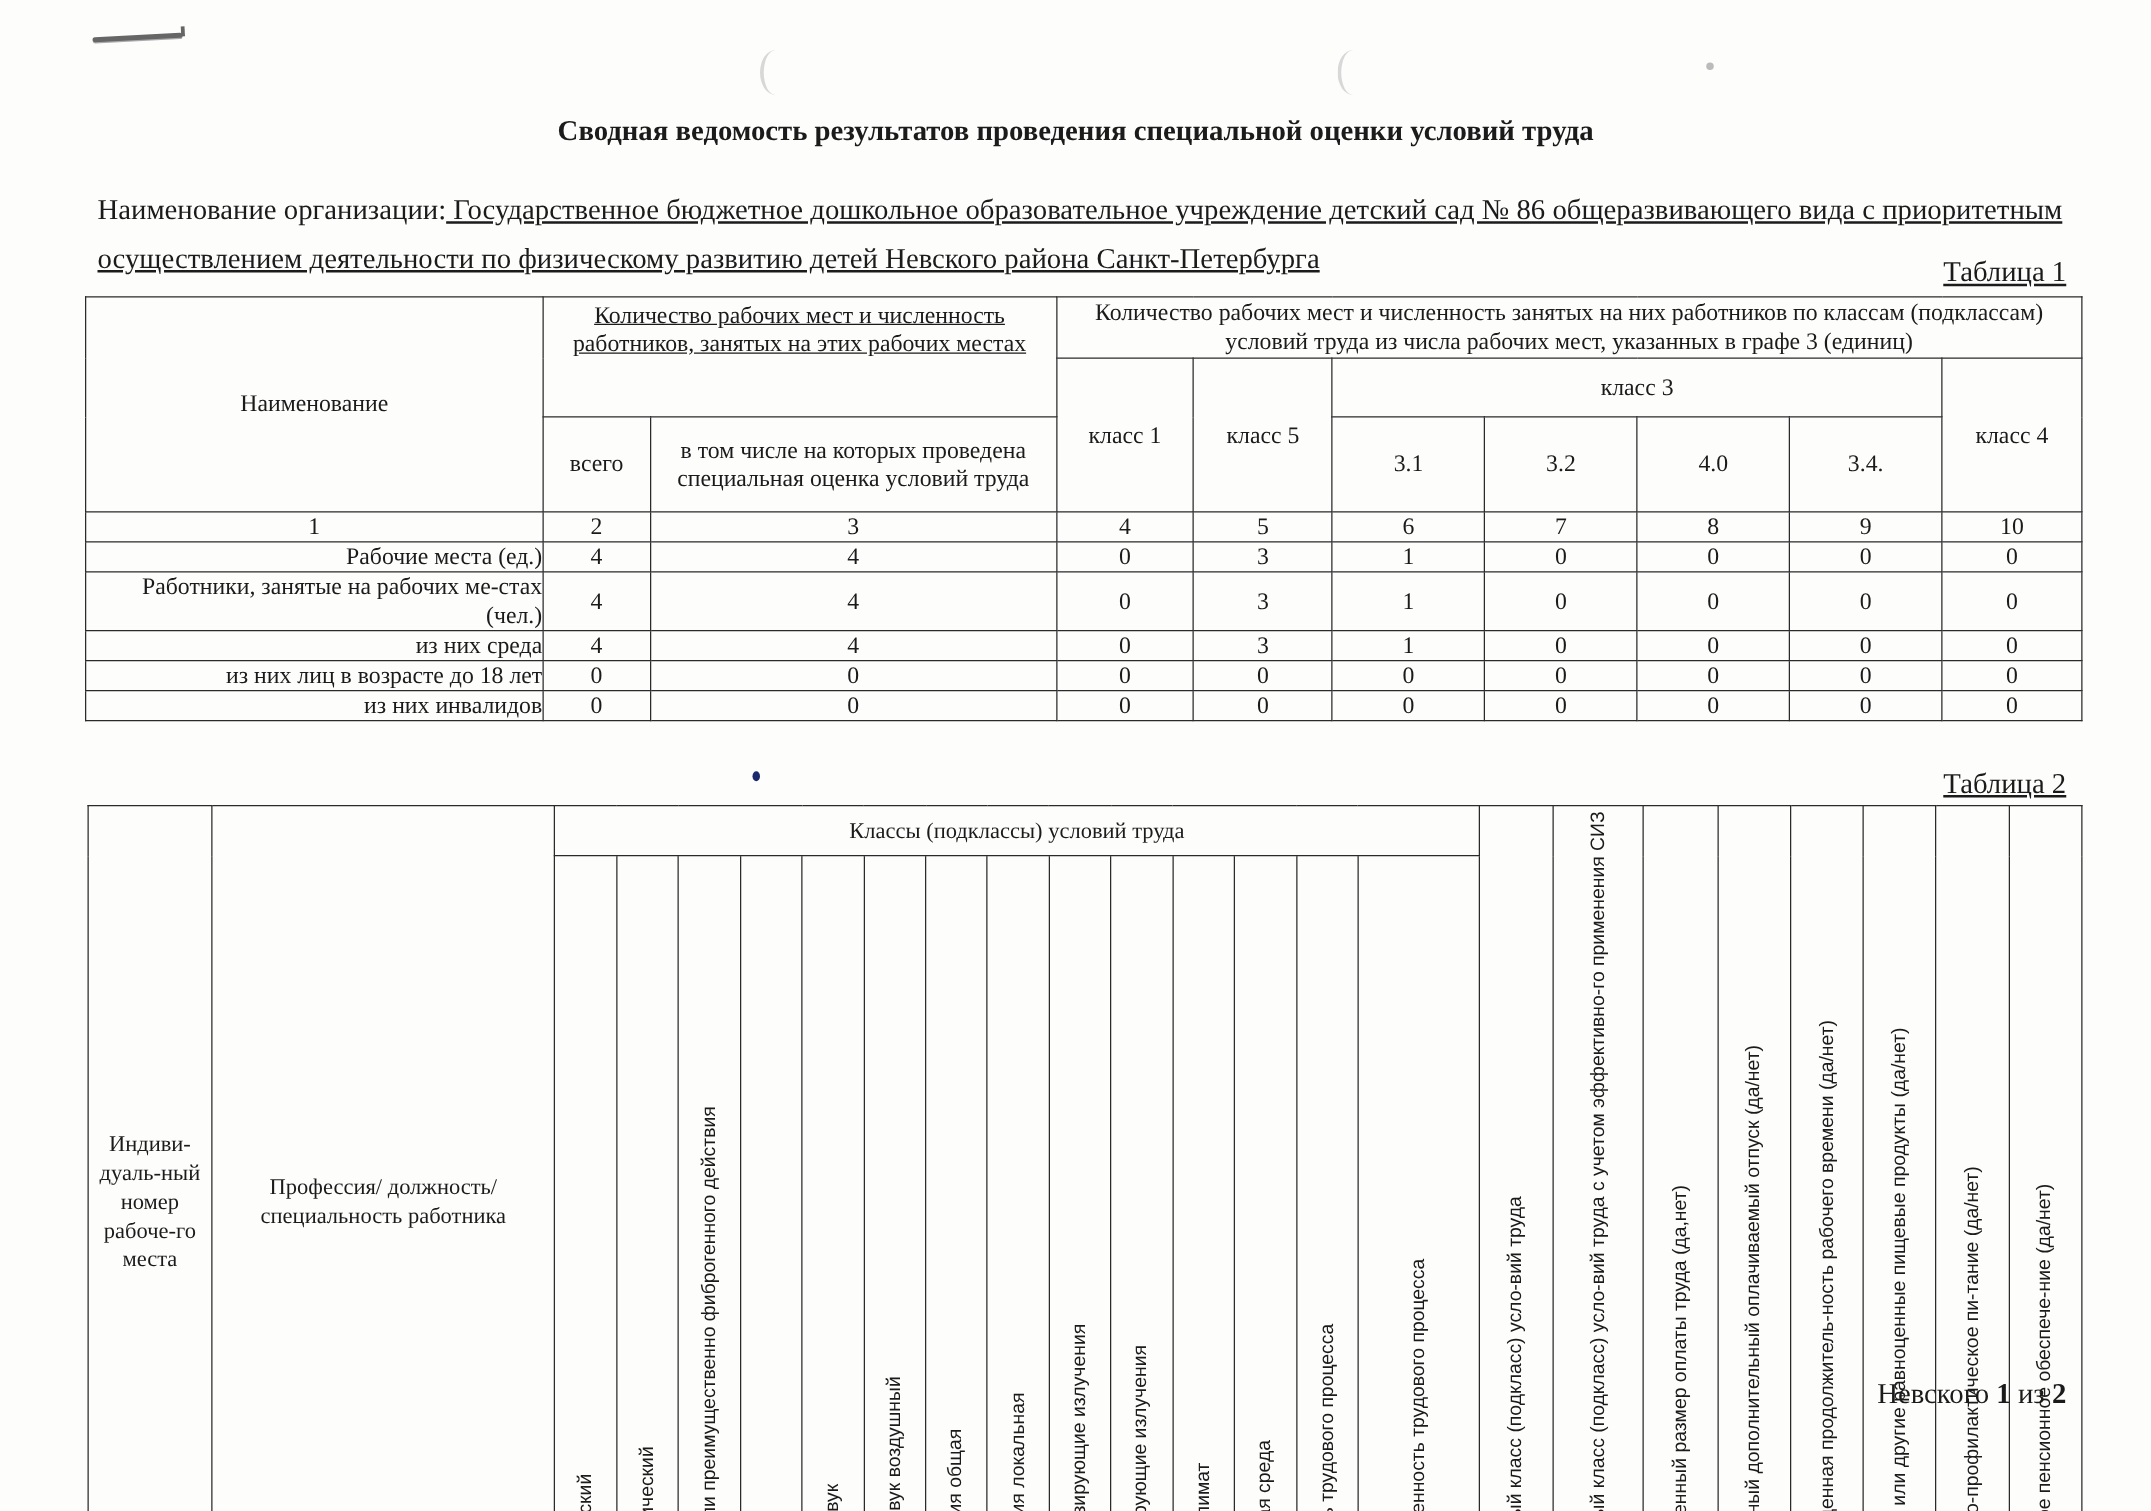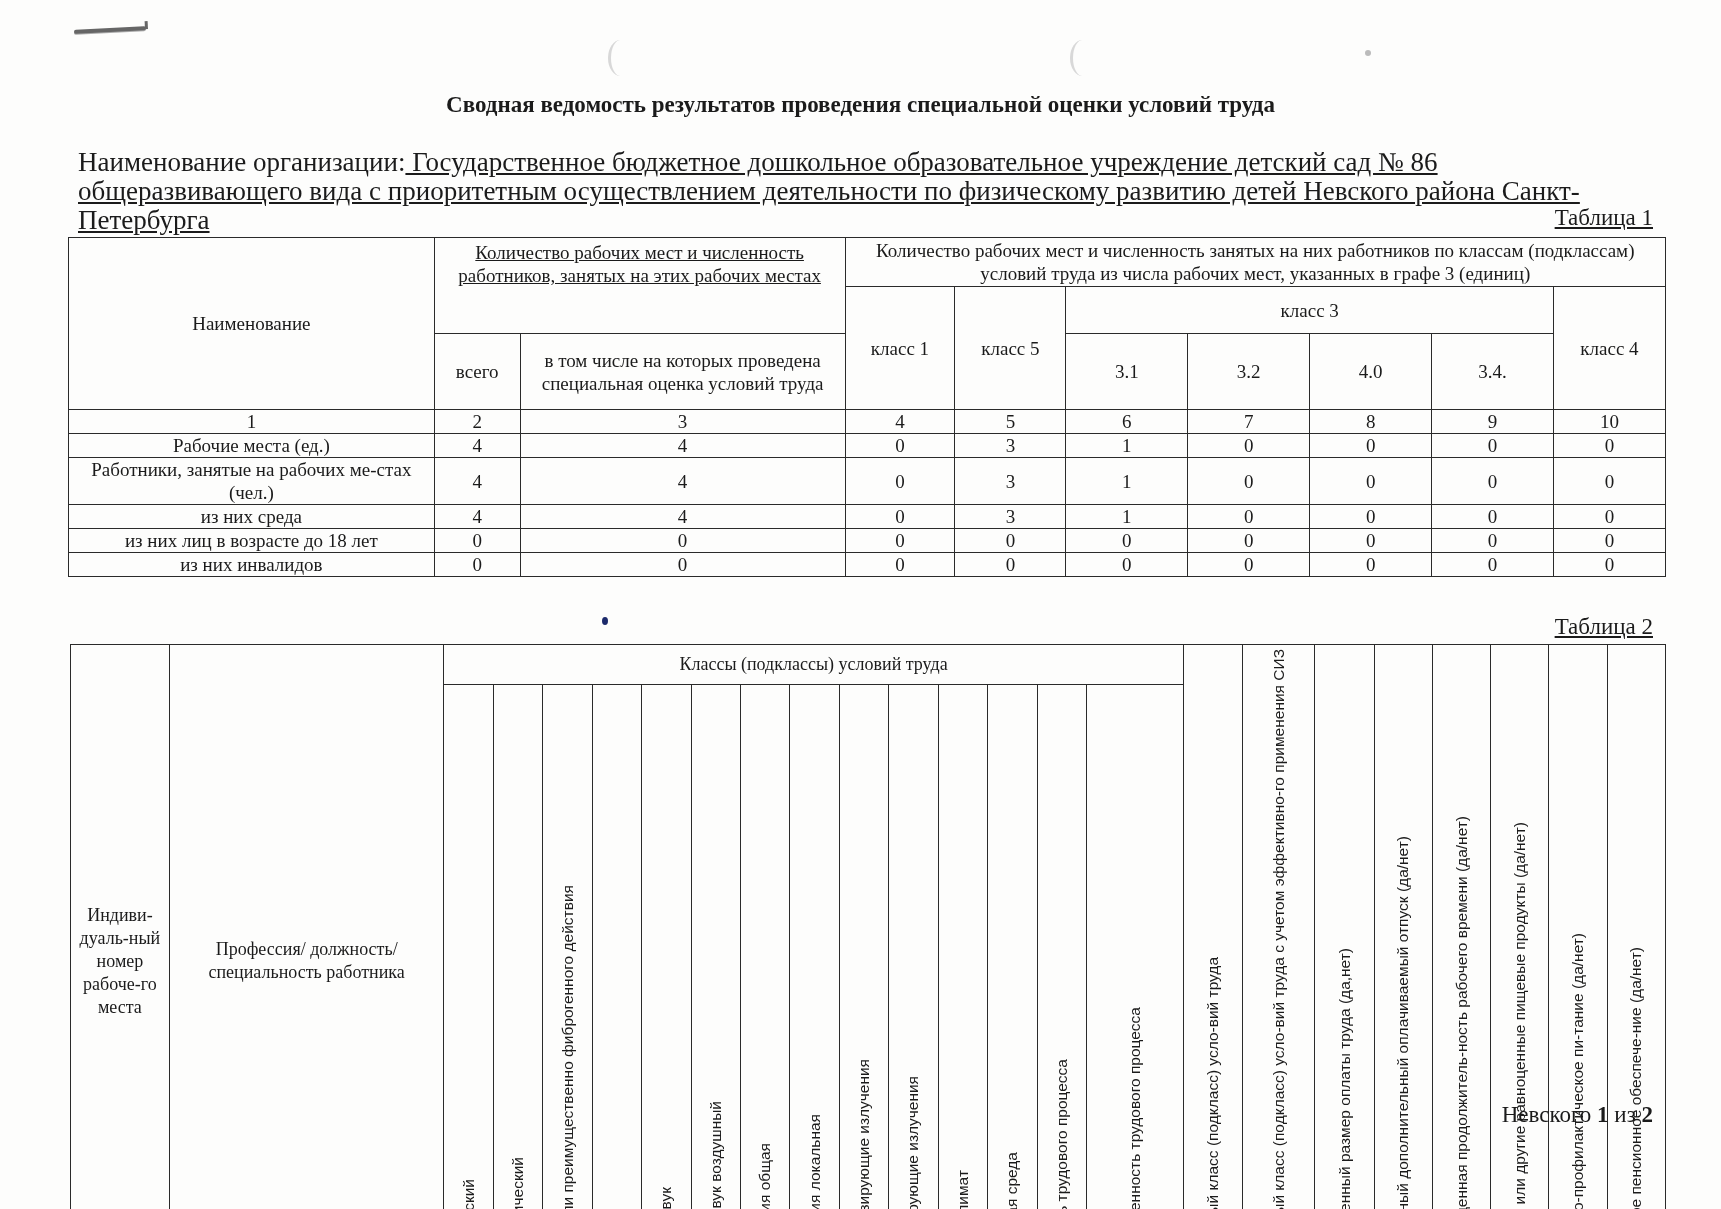--- a/index.html
+++ b/index.html
@@ -7,29 +7,29 @@
     width:1721px; height:1209px; background:#fdfdfc; position:relative; overflow:hidden;
     font-family:"Liberation Serif", serif; color:#1b1b1b;
   }
   .staple { position:absolute; left:74px; top:28px; width:72px; height:4px; background:#666; border-radius:2px; transform:rotate(-3deg); box-shadow:0 1px 0 #aaa; }
   .staple:after { content:""; position:absolute; right:-2px; top:-5px; width:3px; height:8px; background:#666; }
   .punch { position:absolute; width:22px; height:36px; border-left:3px solid #d8d8d8; border-radius:50%; }
   .punch.p1 { left:608px; top:40px; }
   .punch.p2 { left:1070px; top:40px; }
   .speck { position:absolute; width:6px; height:6px; border-radius:50%; }
   .title { position:absolute; left:0; width:1721px; top:92px; text-align:center; font-weight:bold; font-size:23px; }
-  .org { position:absolute; left:78px; top:148px; width:1580px; font-size:27px; line-height:29px; }
+  .org { position:absolute; left:78px; top:148px; width:1580px; font-size:23px; line-height:39px; }
   .org .u { text-decoration:underline; }
   .tlabel { position:absolute; font-size:23px;text-decoration:underline; }
   .t1label { right:68px; top:205px; }
   .t2label { right:68px; top:614px; }
   table { position:absolute; border-collapse:collapse; }
   td { border:1.5px solid #2a2a2a; text-align:center; vertical-align:middle; padding:0; font-size:19px; line-height:23px; }
   #t1 { left:68px; top:237px; width:1598px; }
-  #t1 td.left { text-align:center; }
+  #t1 td.left { text-align:right; }
   #t2 { left:70px; top:644px; width:1596px; font-family:"Liberation Sans", sans-serif; }
   #t2 td { font-family:"Liberation Serif", serif; font-size:18px; }
   #t2 td.vert { vertical-align:bottom; padding:4px 0 8px 0; }
   #t2 td.vert span { writing-mode:vertical-rl; transform:rotate(180deg); display:inline-block; font-family:"Liberation Sans", sans-serif; font-size:15.5px; line-height:18px; text-align:left; }
   .footer { position:absolute; right:68px; top:1102px; font-size:23px; }
   .footer b { font-weight:bold; }
 </style>
 </head>
 <body>
 

